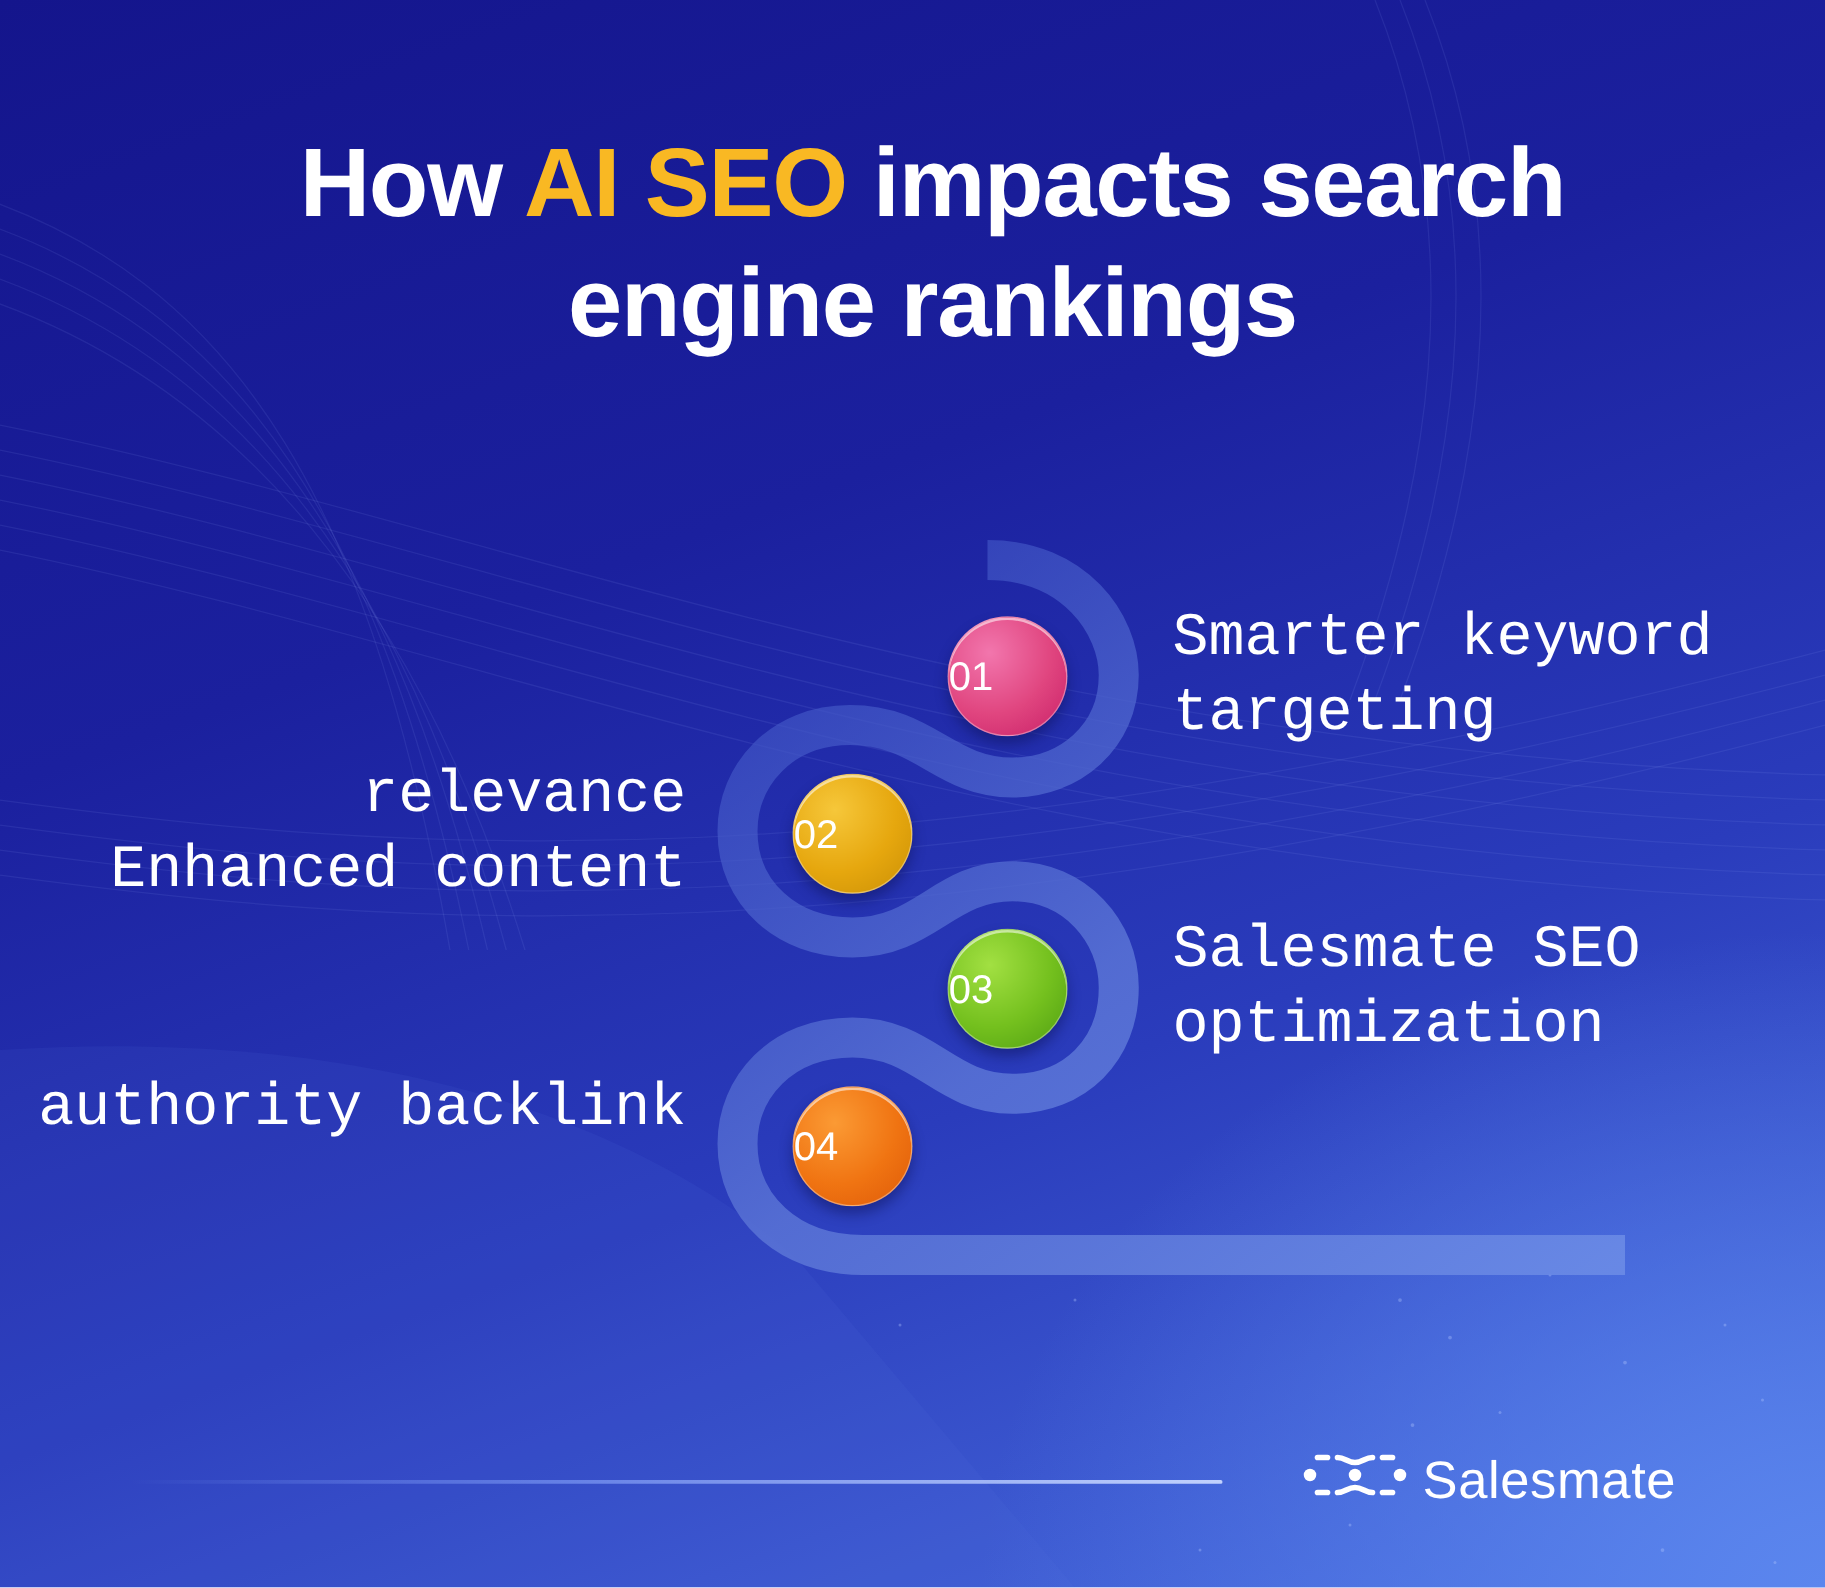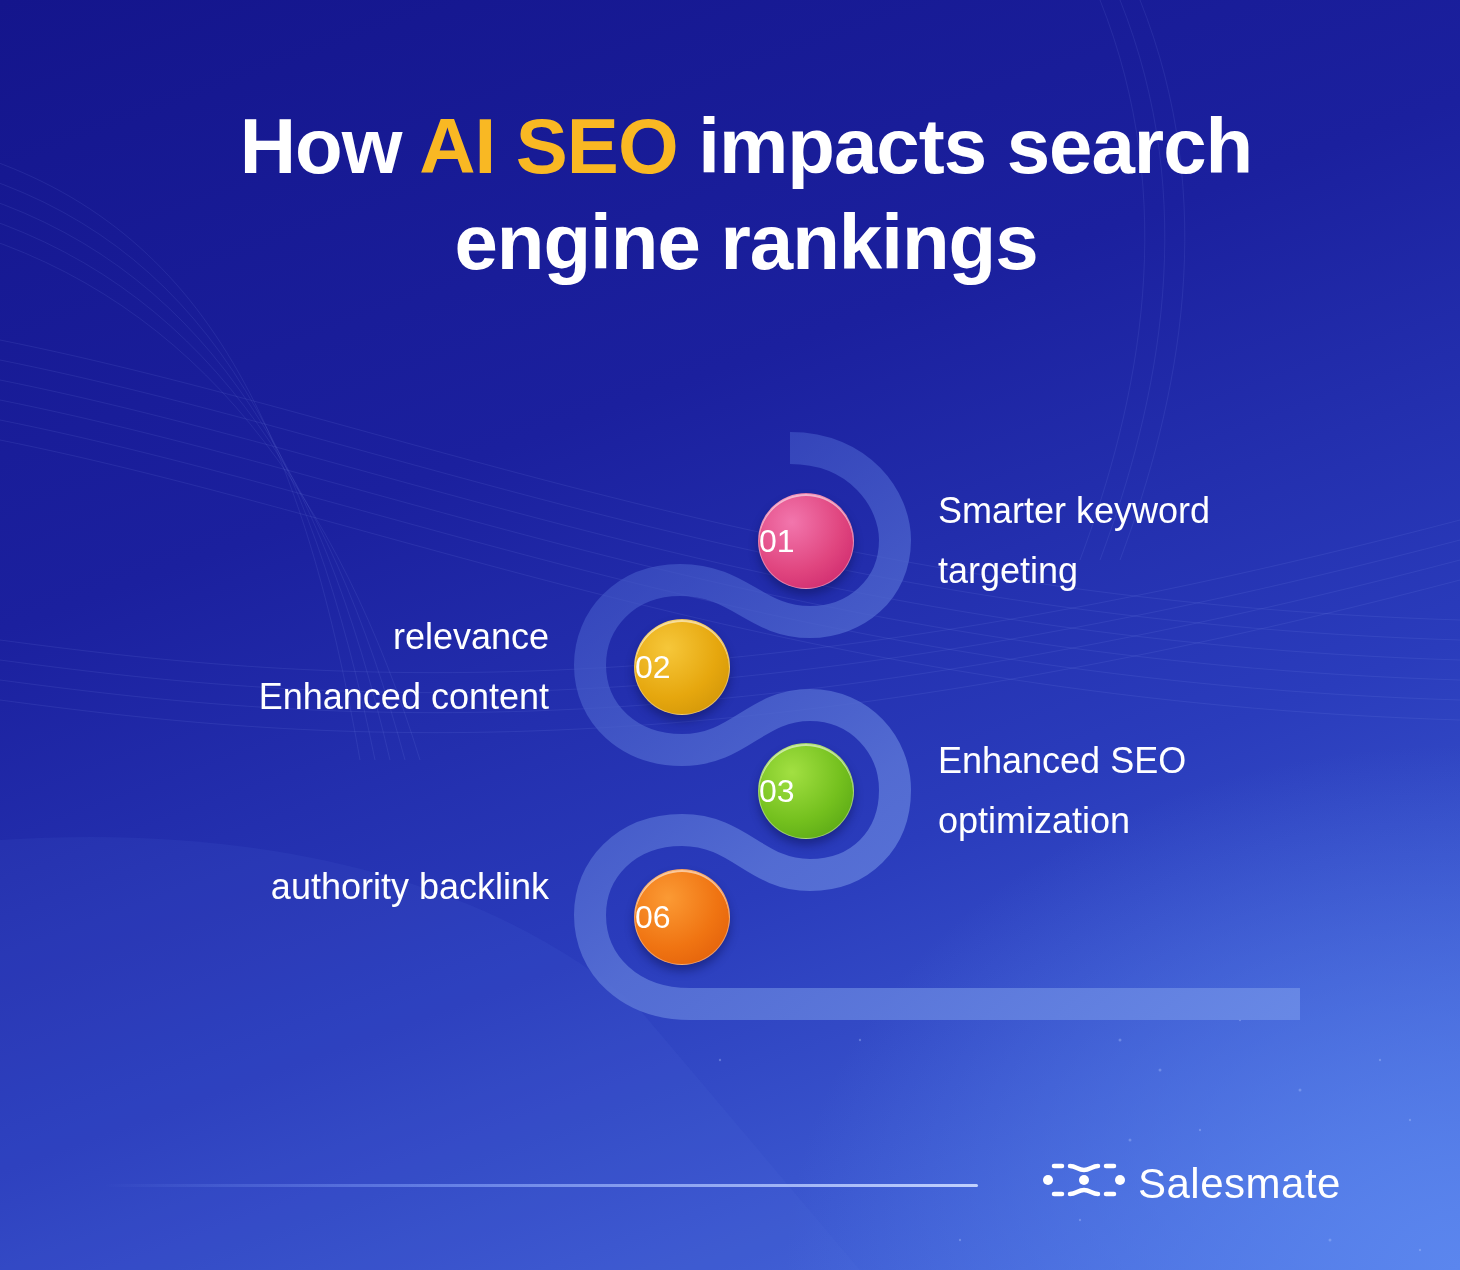--- a/index.html
+++ b/index.html
@@ -23,22 +23,23 @@
   .title .accent { color: #f9b823; }
   .path-svg { position: absolute; left: 0; top: 0; width: 1460px; height: 1270px; }
   .step-badge {
     position: absolute; width: 94px; height: 94px; border-radius: 50%;
     display: flex; align-items: center; 
     color: #ffffff; font-size: 32px; font-weight: 400;
     box-shadow: 0 6px 10px rgba(10,15,80,0.45), inset 0 2px 0 rgba(255,255,255,0.55);
     border: 1px solid rgba(255,255,255,0.35);
   }
   .step-label {
-    position: absolute; color: #ffffff; font-size: 36px; line-height: 60px;
+    position: absolute; color: #ffffff; font-size: 48px; line-height: 60px;
     font-weight: 400;
+    font-family: Liberation Mono, monospace;
   }
   .step-label.right { text-align: left; }
   .step-label.left { text-align: right; }
   .step-label span { display: block; white-space: nowrap; }
   .footer-line {
     position: absolute; left: 104px; top: 1184px; width: 874px; height: 3px;
     background: linear-gradient(90deg, rgba(120,150,255,0) 0%, rgba(140,170,255,0.55) 40%, rgba(200,215,255,0.95) 100%);
     border-radius: 2px;
   }
   .logo {
@@ -141,26 +142,26 @@
     </div>
     <div class="step-label left" style="right:911px; top:607px;">
       <span>relevance</span>
       <span>Enhanced content</span>
     </div>
 
     <div class="step-badge" style="left:758px; top:743px; background: radial-gradient(circle at 35% 30%, #a2e042 0%, #74c01e 55%, #4f9e12 100%);">
       <span>03</span>
     </div>
     <div class="step-label right" style="left:938px; top:731px;">
-      <span>Enhanced SEO</span>
+      <span>Salesmate SEO</span>
       <span>optimization</span>
     </div>
 
     <div class="step-badge" style="left:634px; top:869px; background: radial-gradient(circle at 35% 30%, #fb9a34 0%, #f07412 55%, #de5a08 100%);">
-      <span>06</span>
+      <span>04</span>
     </div>
     <div class="step-label left" style="right:911px; top:857px;">
       <span>authority backlink</span>
     </div>
   </div>
 
   <div class="footer-line"></div>
   <div class="logo">
     <svg width="84" height="40" viewBox="0 0 84 40">
       <g fill="#ffffff">

